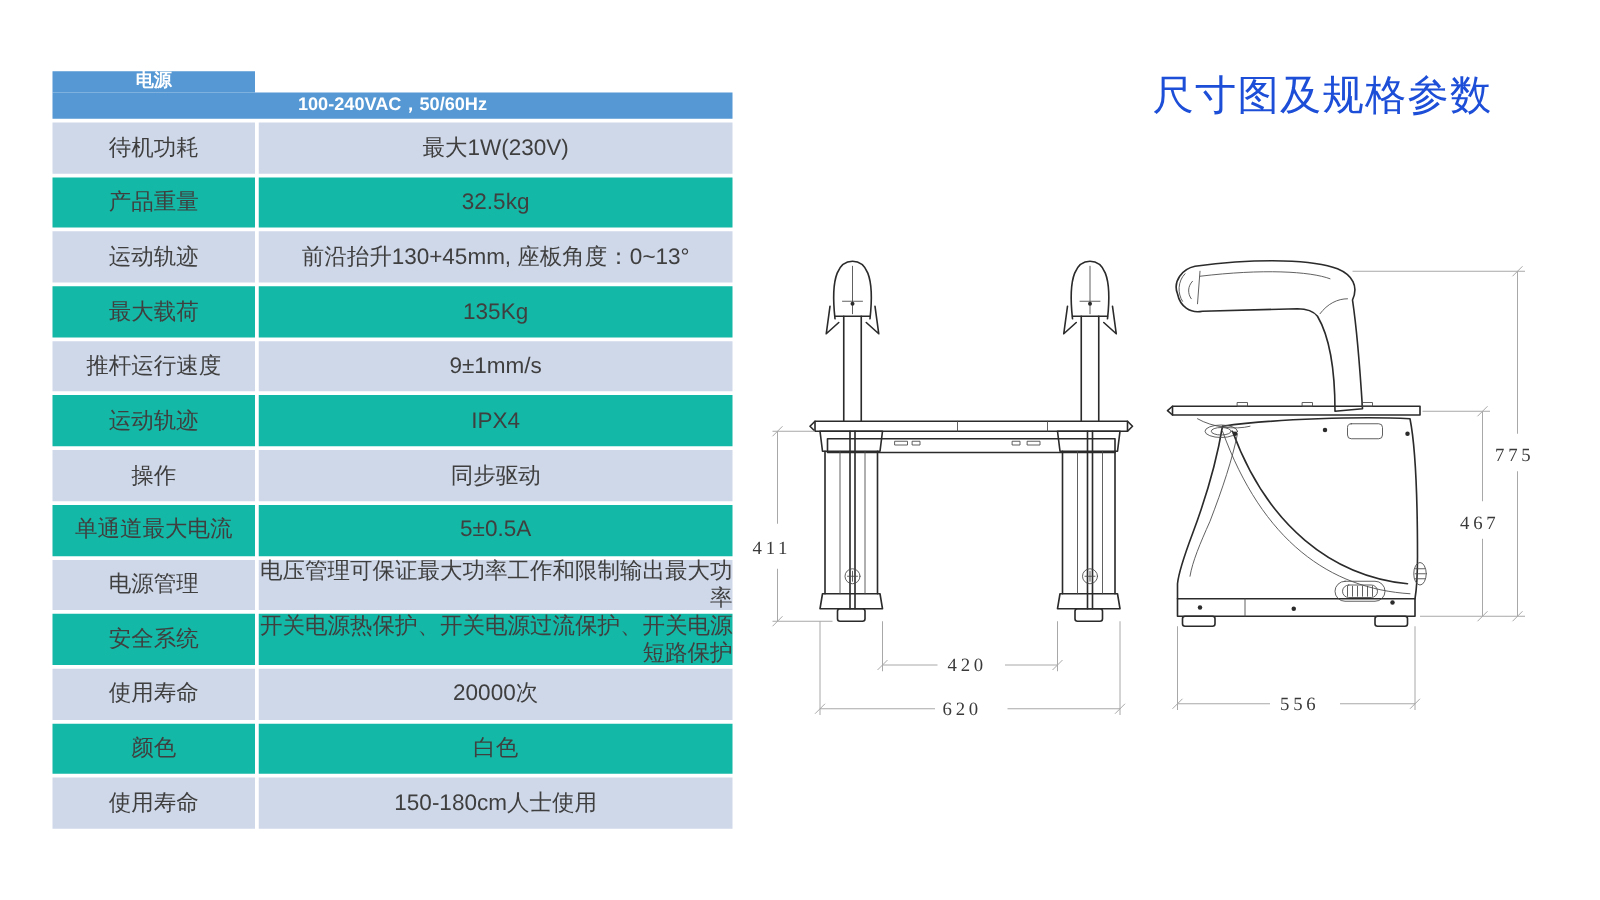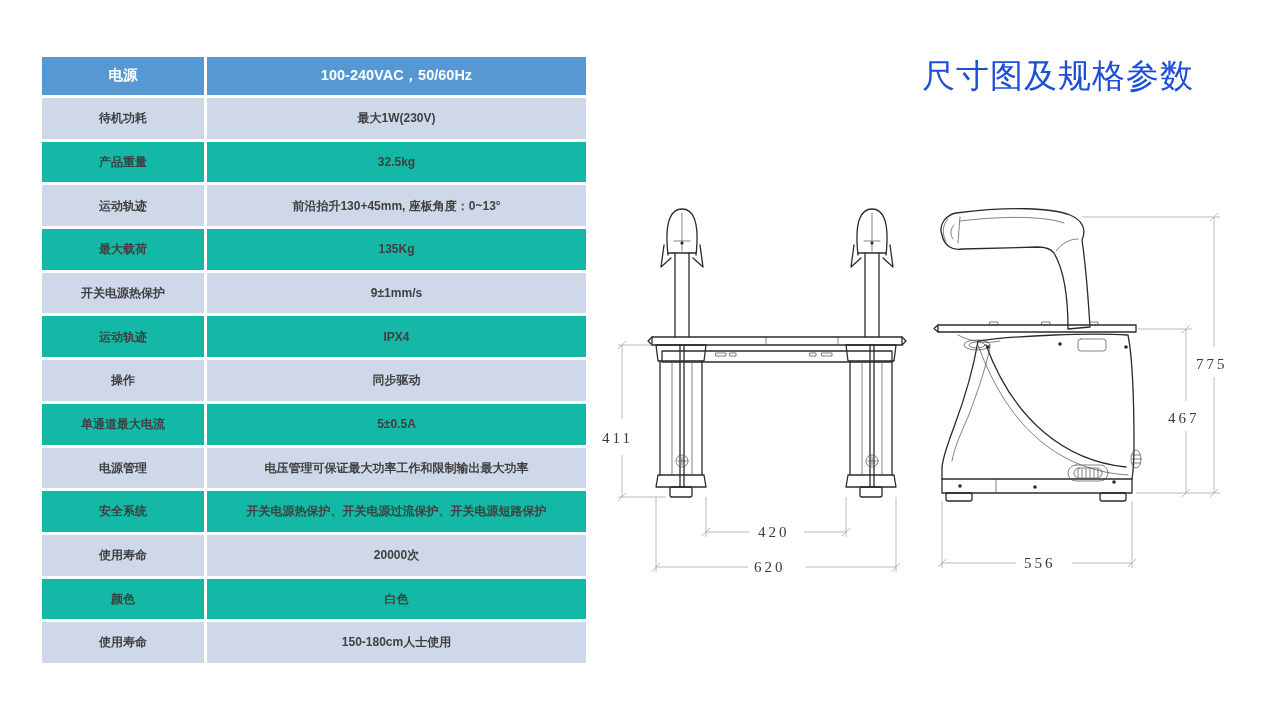--- a/index.html
+++ b/index.html
@@ -3,23 +3,23 @@
 <meta charset="utf-8">
 <style>
   html,body{margin:0;padding:0;background:#ffffff;}
   .slide{
     position:relative;width:1280px;height:720px;background:#ffffff;overflow:hidden;
     font-family:"Liberation Sans","DejaVu Sans",sans-serif;
   }
   
   .spec-table{position:absolute;left:42px;top:57px;width:544px;}
   .spec-row{display:flex;height:40.7px;margin-bottom:3px;}
-  .spec-row.header{height:38px;}
+  .spec-row.header{height:38px;flex-direction:column;}
   .cell{display:flex;align-items:center;justify-content:center;text-align:center;
-        font-size:12px;color:#3f3f3f;line-height:1.2;font-weight:bold;}
+        font-size:18px;color:#3f3f3f;line-height:1.2;}
   .cell.label{width:162px;margin-right:3px;flex:none;}
   .cell.value{flex:1;text-align:right;}
   .spec-row.header .cell{background:#5598D3;color:#ffffff;font-weight:bold;font-size:14.5px;}
   .spec-row.band-dark .cell{background:#CFD8E9;}
   .spec-row.band-light .cell{background:#14b8a6;}
   
   .page-title{
     position:absolute;left:922px;top:54px;width:320px;
     font-size:33px;color:#1d4ed8;letter-spacing:1px;white-space:nowrap;
   }
@@ -54,21 +54,21 @@
     </div>
     <div class="spec-row band-dark">
       <div class="cell label">运动轨迹</div>
       <div class="cell value">前沿抬升130+45mm, 座板角度：0~13°</div>
     </div>
     <div class="spec-row band-light">
       <div class="cell label">最大载荷</div>
       <div class="cell value">135Kg</div>
     </div>
     <div class="spec-row band-dark">
-      <div class="cell label">开关电源热保护</div>
+      <div class="cell label">推杆运行速度</div>
       <div class="cell value">9±1mm/s</div>
     </div>
     <div class="spec-row band-light">
       <div class="cell label">运动轨迹</div>
       <div class="cell value">IPX4</div>
     </div>
     <div class="spec-row band-dark">
       <div class="cell label">操作</div>
       <div class="cell value">同步驱动</div>
     </div>

